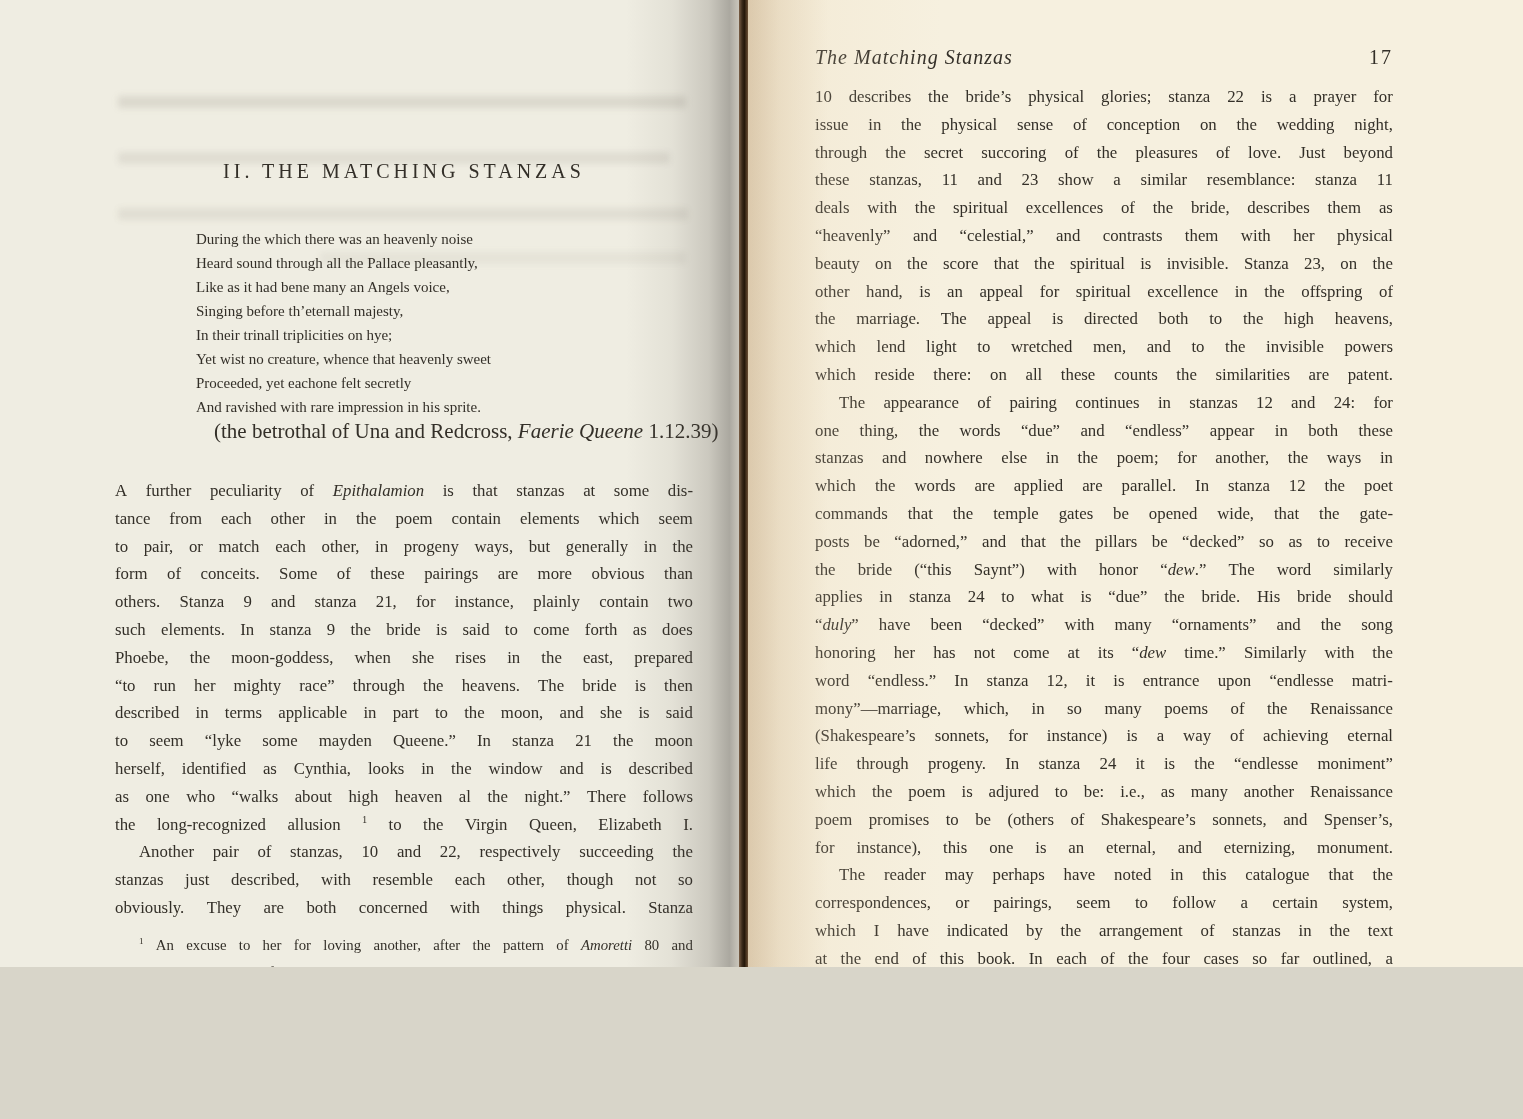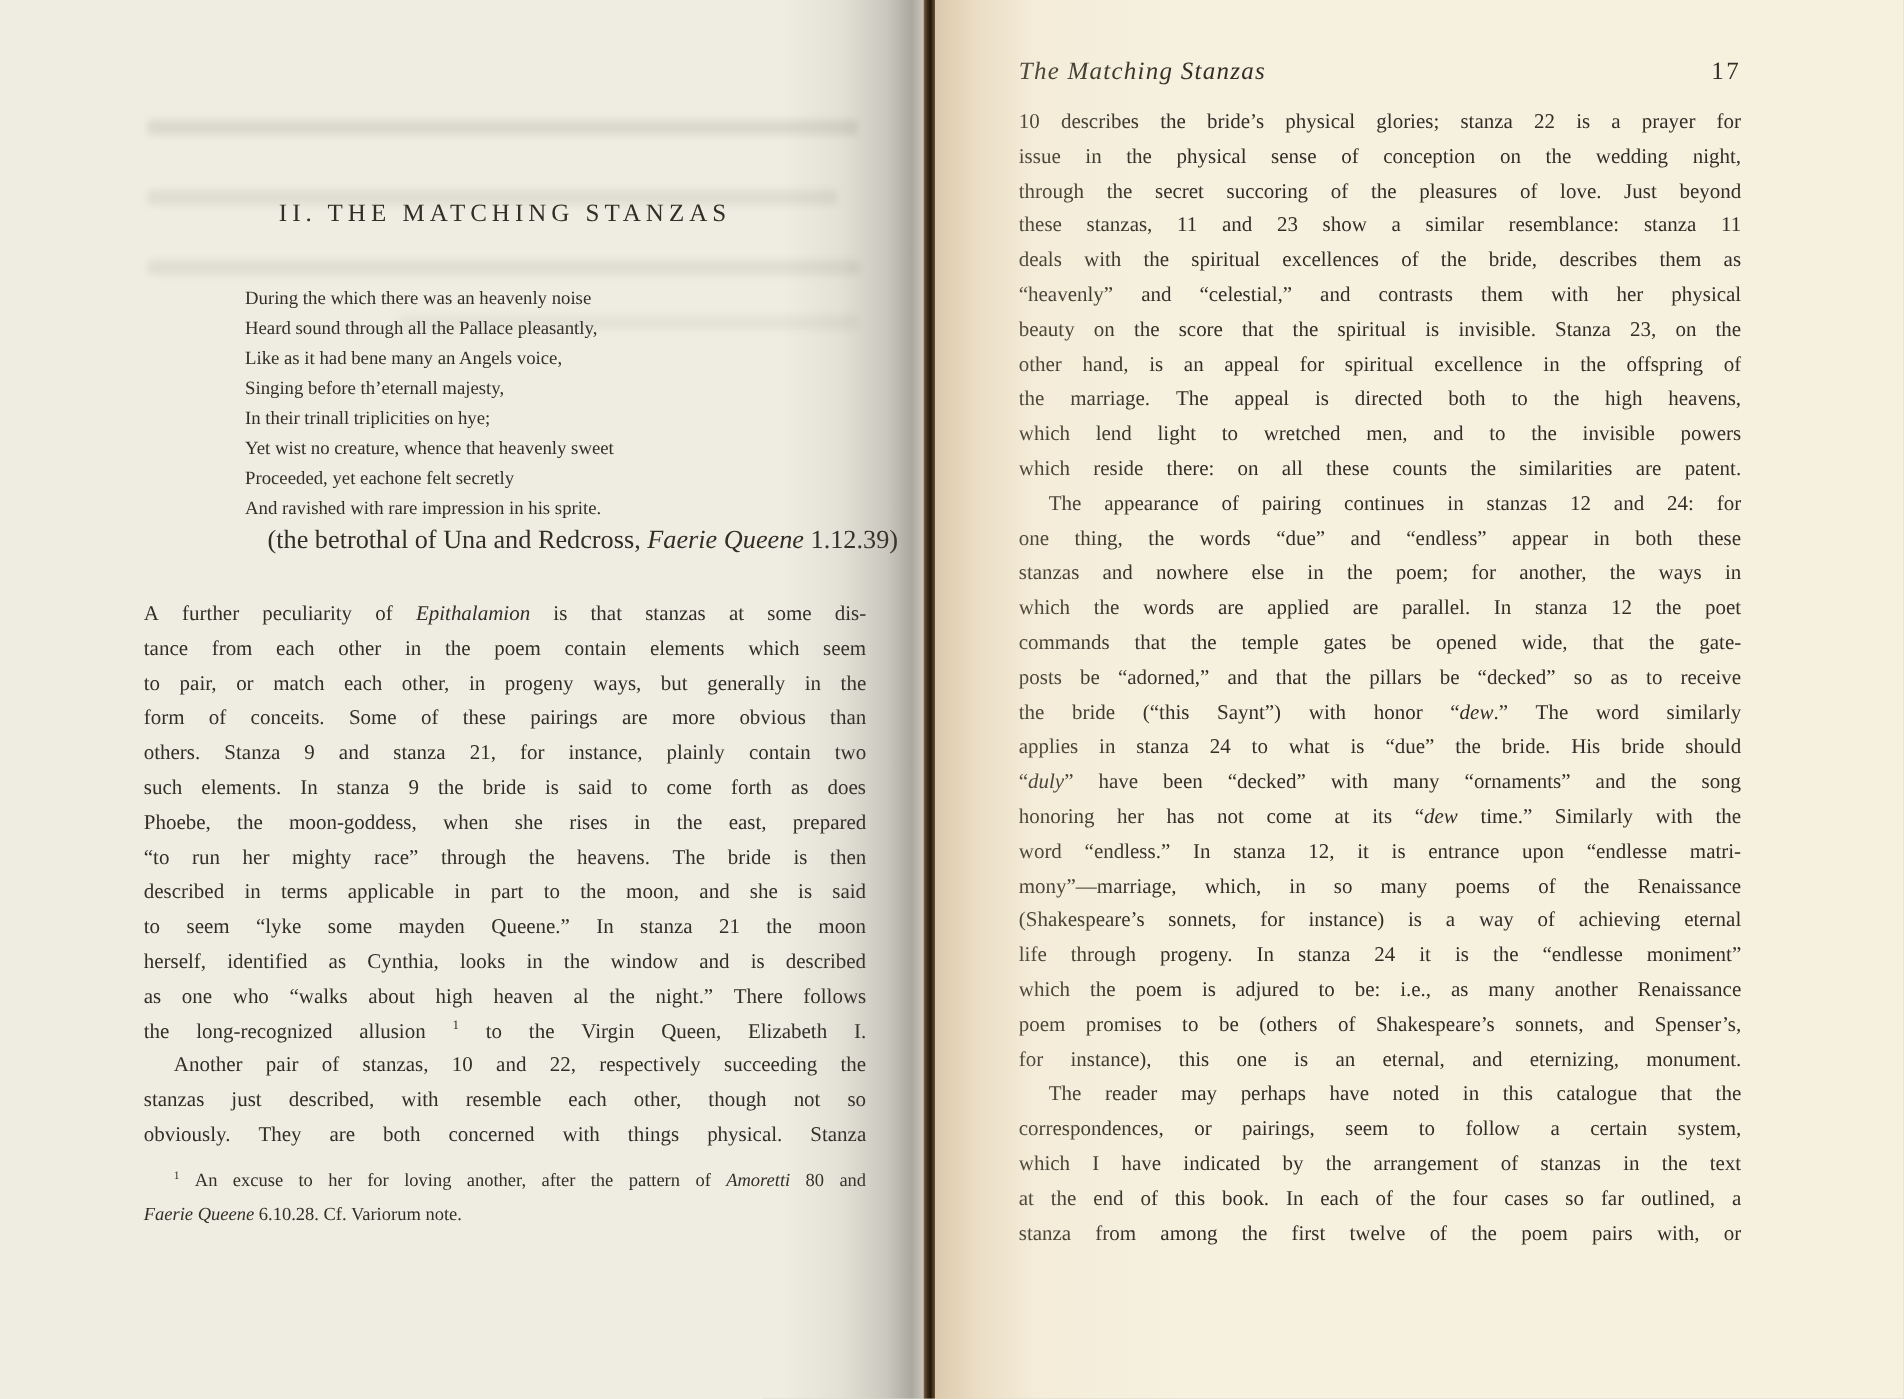--- a/index.html
+++ b/index.html
@@ -1,17 +1,17 @@
 <!DOCTYPE html>
 <html><head>
 <meta charset="utf-8">
 <style>
   html,body{margin:0;padding:0;background:#d8d5c9;}
   #scan{
-    position:relative;width:1523px;height:1119px;overflow:hidden;
+    position:relative;width:1523px;height:967px;overflow:hidden;
     font-family:"Liberation Serif","DejaVu Serif",serif;
     color:var(--ink,#332f28);
   }
   .page{position:absolute;top:0;height:1119px;}
   .page-left{left:0;width:741px;background:var(--paper-left,#efede2);}
   .page-right{left:748px;width:775px;background:var(--paper-right,#f6f0df);}
   .gutter{
     position:absolute;top:0;left:739px;width:9px;height:1119px;
     background:linear-gradient(90deg,#7a5f46 0%,#3a2a1a 35%,#241709 60%,#6b4f33 100%);
   }

